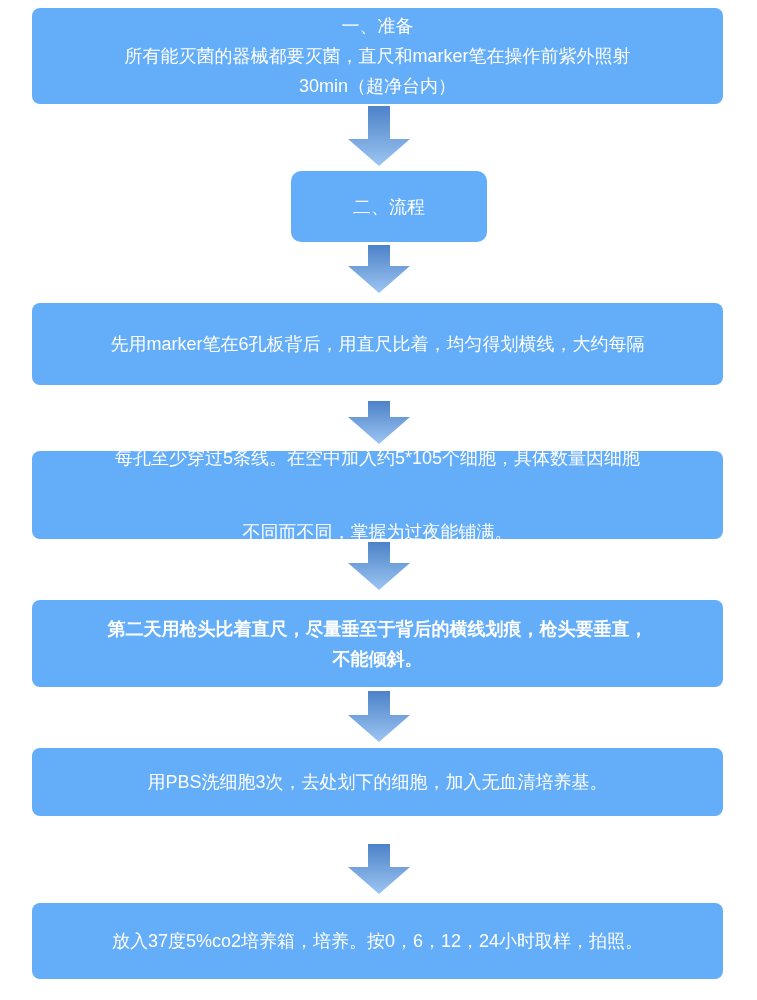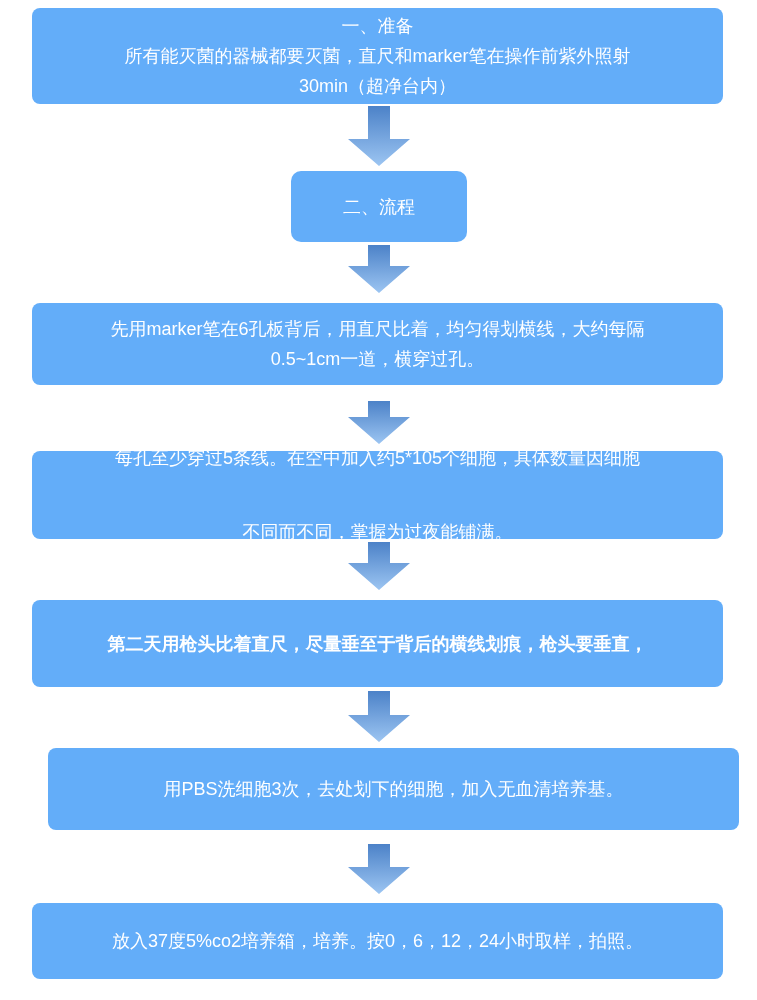--- a/index.html
+++ b/index.html
@@ -45,29 +45,29 @@
       42px 0,
       42px calc(100% - 27px),
       62px calc(100% - 27px),
       31px 100%,
       0 calc(100% - 27px),
       20px calc(100% - 27px)
     );
   }
   #box1 { left: 32px;  top: 8px;   width: 691px; height: 96px; }
   #arrow1 { left: 348px; top: 106px; height: 60px; }
-  #box2 { left: 291px; top: 171px; width: 176px; height: 71px; border-radius: 10px; }
+  #box2 { left: 291px; top: 171px; width: 196px; height: 71px; border-radius: 10px; }
   #arrow2 { left: 348px; top: 245px; height: 48px; }
   #box3 { left: 32px;  top: 303px; width: 691px; height: 82px; }
   #arrow3 { left: 348px; top: 401px; height: 43px; }
   #box4 { left: 32px;  top: 451px; width: 691px; height: 88px; gap: 44px; }
   #arrow4 { left: 348px; top: 542px; height: 48px; }
   #box5 { left: 32px;  top: 600px; width: 691px; height: 87px; font-weight: bold; }
   #arrow5 { left: 348px; top: 691px; height: 51px; }
-  #box6 { left: 48px;  top: 748px; width: 691px; height: 82px; }
+  #box6 { left: 32px;  top: 748px; width: 691px; height: 68px; }
   #arrow6 { left: 348px; top: 844px; height: 50px; }
   #box7 { left: 32px;  top: 903px; width: 691px; height: 76px; }
 </style>
 </head>
 <body>
 
 <div class="canvas">
 
   <div class="box" id="box1">
     <div class="line">一、准备</div>
@@ -78,34 +78,34 @@
   <div class="arrow" id="arrow1"></div>
 
   <div class="box" id="box2">
     <div class="line">二、流程</div>
   </div>
 
   <div class="arrow" id="arrow2"></div>
 
   <div class="box" id="box3">
     <div class="line">先用marker笔在6孔板背后，用直尺比着，均匀得划横线，大约每隔</div>
-    <div class="line">0.5~1cm一道，横穿过孔。</div>
   </div>
 
   <div class="arrow" id="arrow3"></div>
 
   <div class="box" id="box4">
     <div class="line">每孔至少穿过5条线。在空中加入约5*105个细胞，具体数量因细胞</div>
     <div class="line">不同而不同，掌握为过夜能铺满。</div>
   </div>
 
   <div class="arrow" id="arrow4"></div>
 
   <div class="box" id="box5">
     <div class="line">第二天用枪头比着直尺，尽量垂至于背后的横线划痕，枪头要垂直，</div>
+    <div class="line">不能倾斜。</div>
   </div>
 
   <div class="arrow" id="arrow5"></div>
 
   <div class="box" id="box6">
     <div class="line">用PBS洗细胞3次，去处划下的细胞，加入无血清培养基。</div>
   </div>
 
   <div class="arrow" id="arrow6"></div>
 

